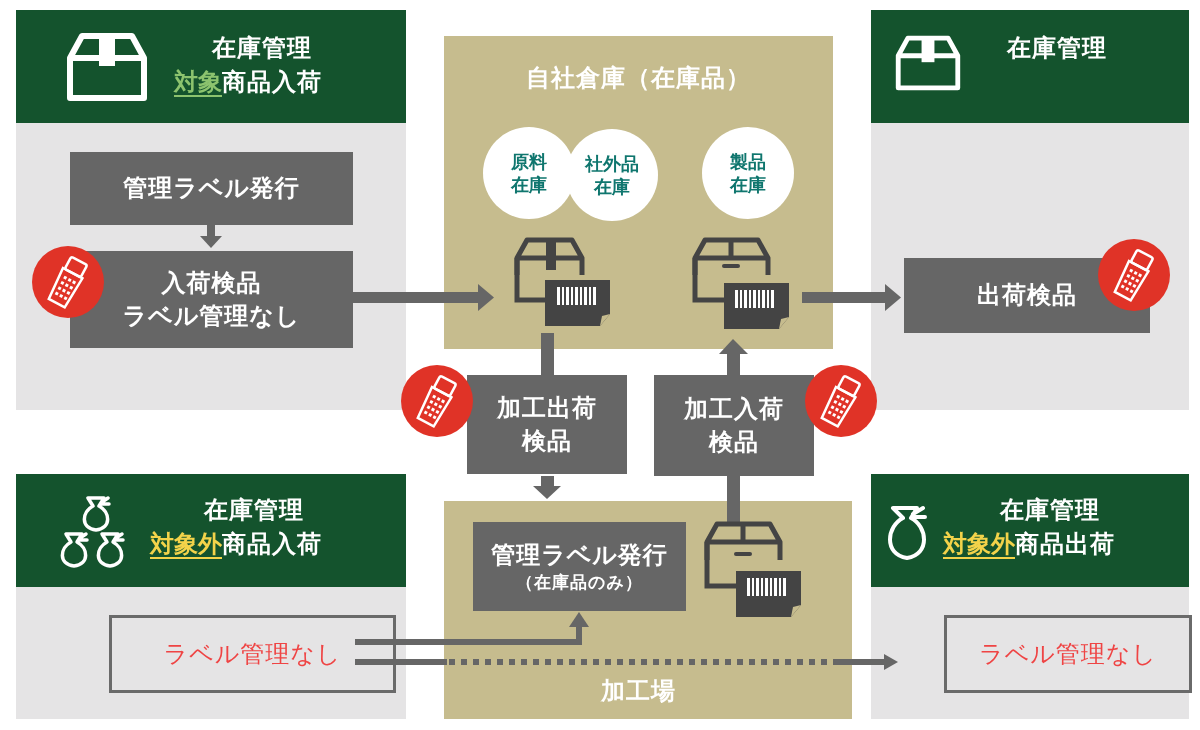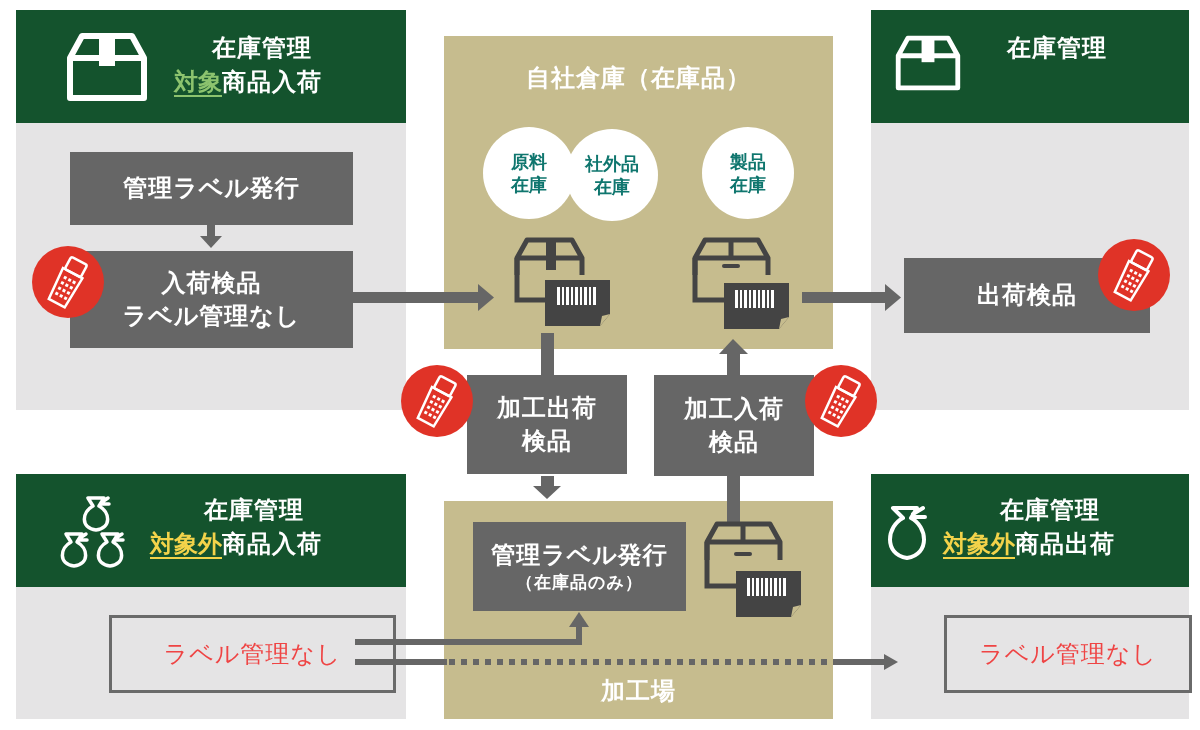--- a/index.html
+++ b/index.html
@@ -109,21 +109,21 @@
       </div>
   </div>
   <div class="circle" style="left:258px;top:91px;">
     <div>
         <div>製品</div>
         <div>在庫</div>
       </div>
   </div>
 </div>
 
-<div class="abs warehouse" style="left:444px;top:501px;width:389px;height:218px;">
+<div class="abs warehouse" style="left:444px;top:501px;width:389px;height:218px;padding-left:19px;">
   <div class="wh-title abs" style="left:0;top:174px;width:389px;">加工場</div>
 </div>
 <div class="abs box-dark" style="left:473px;top:522px;width:213px;height:89px;">
   <span>管理ラベル発行</span>
   <span class="sub">（在庫品のみ）</span>
 </div>
 
 <div class="abs box-dark" style="left:467px;top:375px;width:160px;height:99px;">
   <span>加工出荷</span>
   <span>検品</span>

